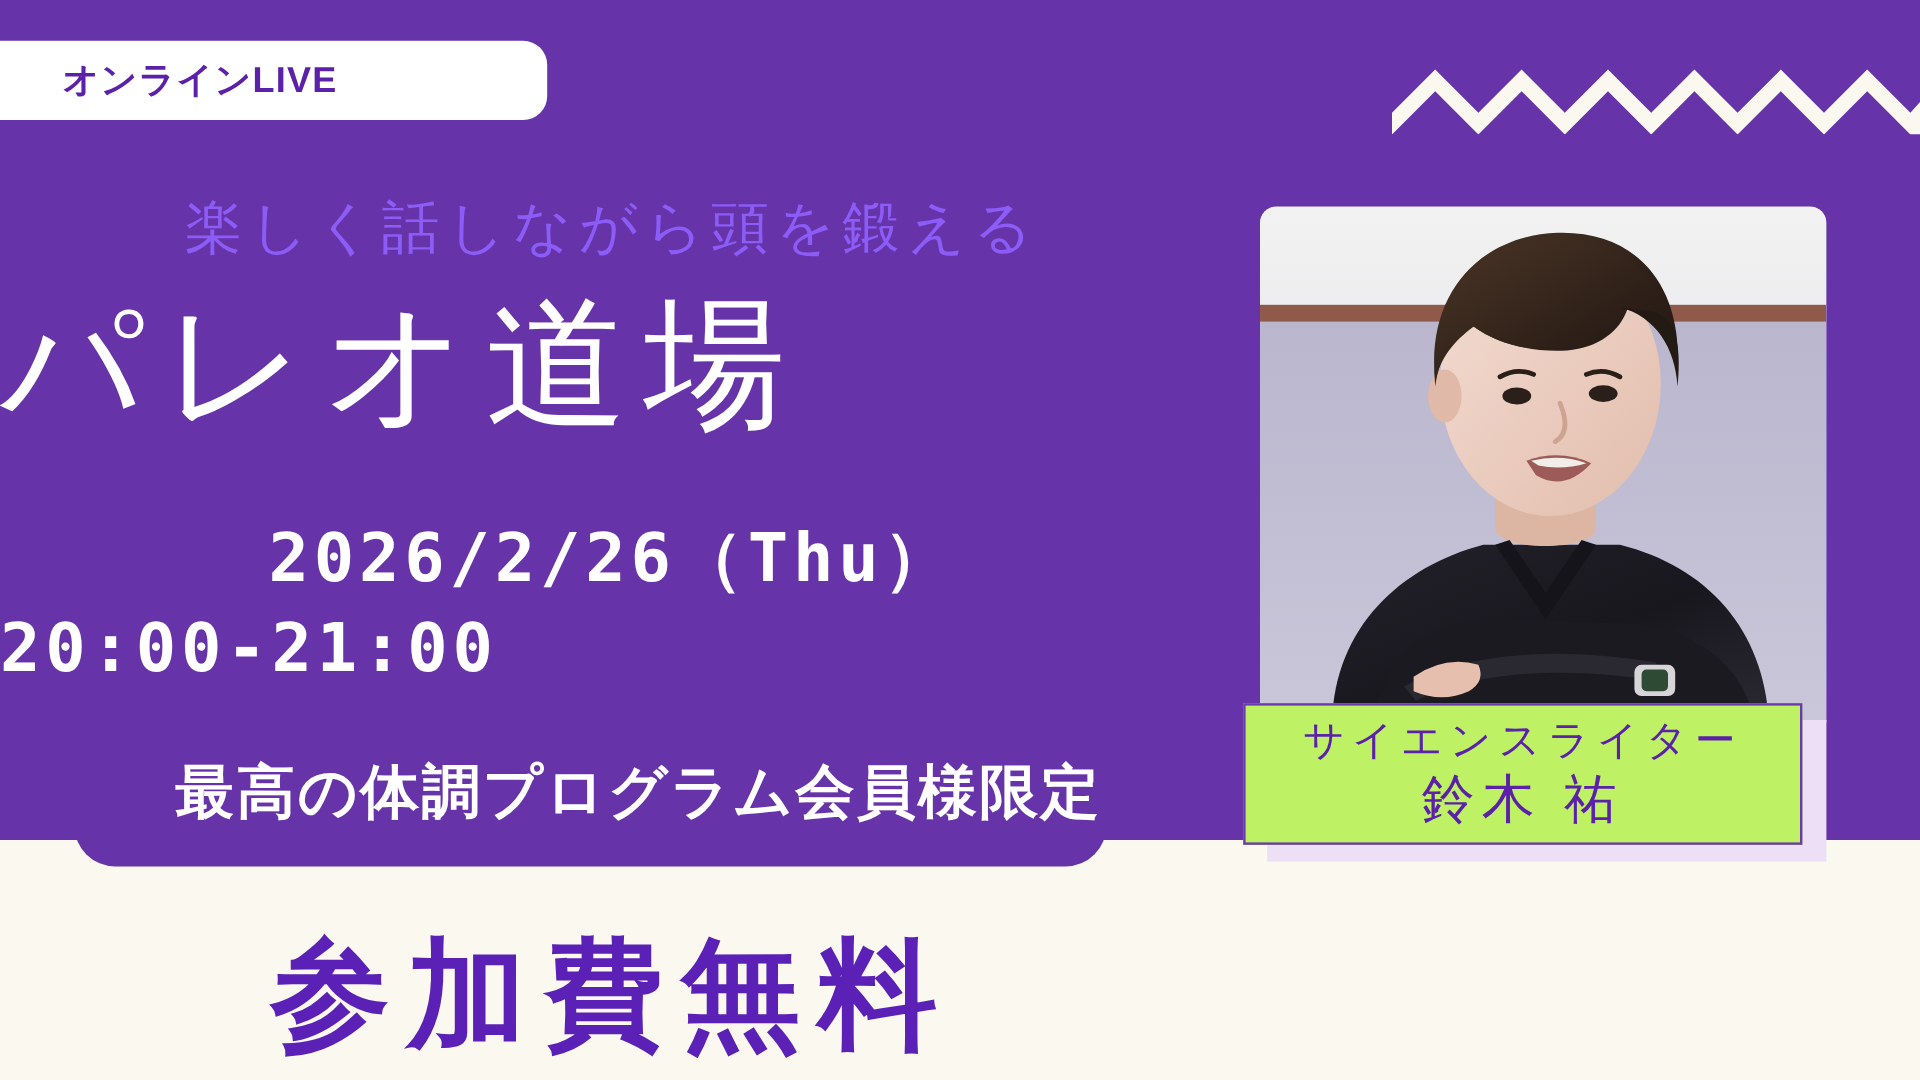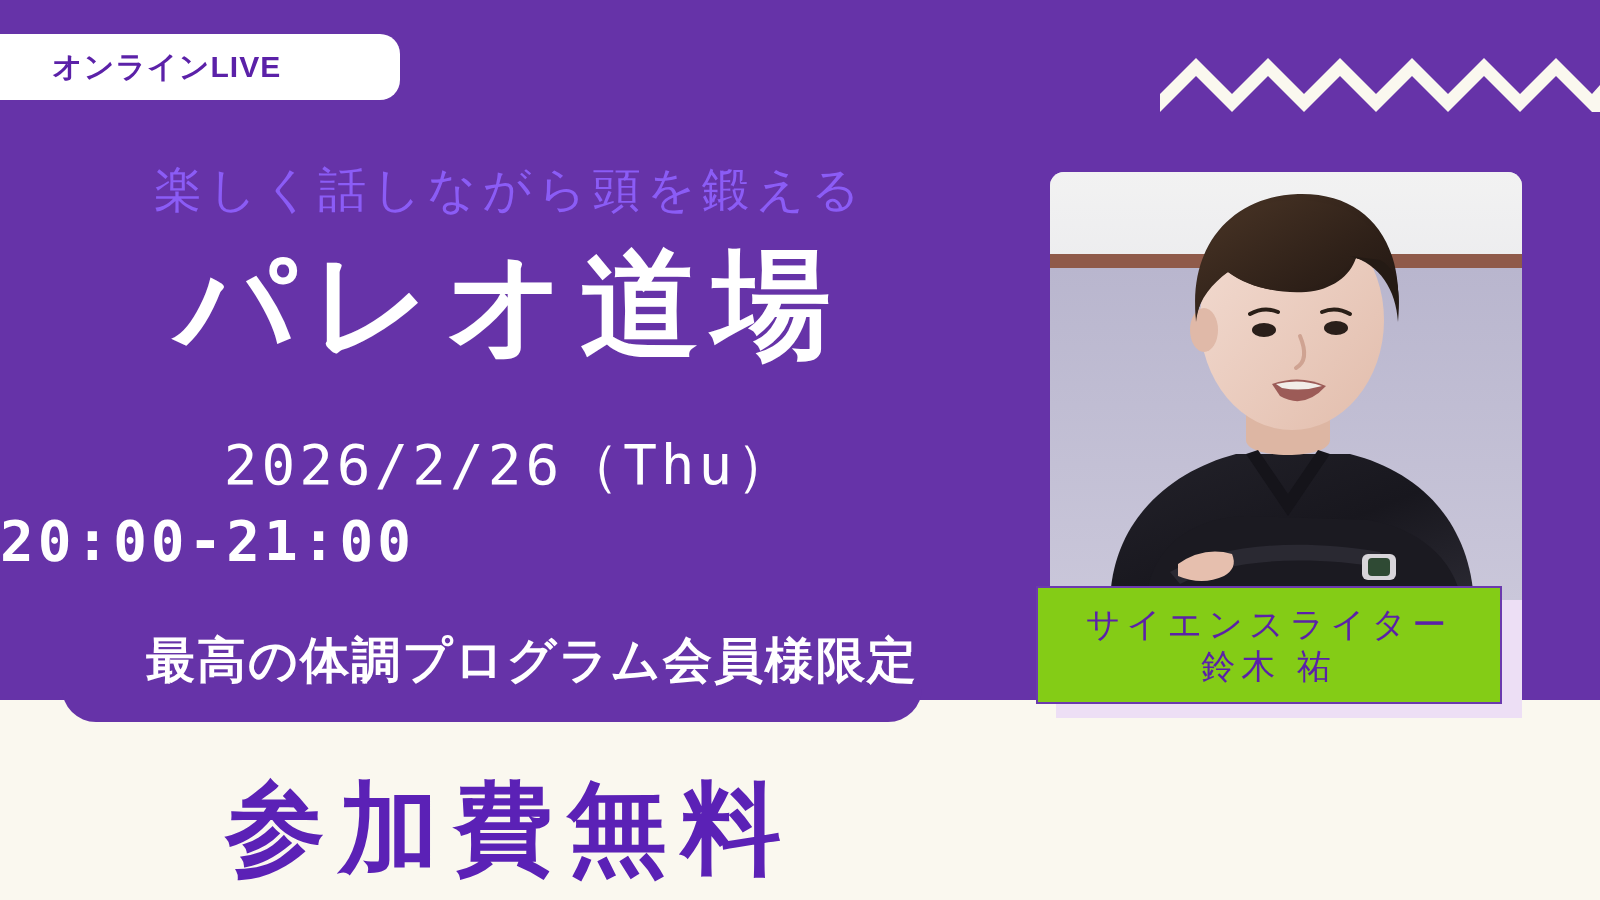--- a/index.html
+++ b/index.html
@@ -23,47 +23,47 @@
   .purple-right-block{
     position:absolute;left:1036px;top:0;width:564px;height:700px;
     background:#6633A8;
   }
 
   
   .zigzag{position:absolute;left:1160px;top:50px;width:440px;height:62px;}
 
   
   .badge{
-    position:absolute;left:0;top:34px;width:400px;height:66px;
+    position:absolute;left:0;top:34px;width:456px;height:66px;
     background:#FFFFFF;
     border-top-right-radius:20px;border-bottom-right-radius:20px;
     display:flex;align-items:center;
   }
   .badge-label{
     margin-left:52px;
     color:#5B21A8;font-weight:bold;font-size:30px;letter-spacing:1px;
     white-space:nowrap;
   }
 
   
   .left-col{position:absolute;left:0;top:0;width:1020px;height:700px;}
 
   .kicker{
     position:absolute;left:0;top:158px;width:1020px;text-align:center;
     color:#8b5cf6;font-size:48px;letter-spacing:6px;white-space:nowrap;
   }
   .title{
-    position:absolute;left:0;top:238px;width:1020px;text-align:center;
-    color:#FFFFFF;font-weight:bold;font-size:118px;letter-spacing:14px;
+    position:absolute;left:0;top:238px;width:1020px;
+    color:#FFFFFF;font-weight:normal;font-size:118px;letter-spacing:14px;
     white-space:nowrap;line-height:1.12;
   }
   .date{
     position:absolute;left:0;top:428px;width:1020px;text-align:center;
     color:#FFFFFF;font-size:56px;letter-spacing:4px;white-space:nowrap;
-    font-family:"DejaVu Sans Mono","Liberation Mono",monospace;font-weight:normal;
+    font-family:"DejaVu Sans Mono","Liberation Mono",monospace;font-weight:bold;
   }
   .time{
     position:absolute;left:0;top:508px;width:1020px;text-align:left;
     color:#FFFFFF;font-size:56px;letter-spacing:4px;white-space:nowrap;
     font-family:"DejaVu Sans Mono","Liberation Mono",monospace;font-weight:bold;
   }
   .members{
     position:absolute;left:0;top:628px;width:1020px;text-align:center;
     color:#FFFFFF;font-weight:bold;font-size:49px;letter-spacing:2px;white-space:nowrap;margin-left:22px;
   }
@@ -81,29 +81,29 @@
   }
   .photo-svg{display:block;width:472px;height:430px;}
 
   
   .speaker-shadow{
     position:absolute;left:1056px;top:600px;width:466px;height:118px;
     background:#EDDFF5;
   }
   .speaker-card{
     position:absolute;left:1036px;top:586px;width:466px;height:118px;
-    background:#84cc16;border:2px solid #6B3AAE;
+    background:#bef264;border:2px solid #6B3AAE;
     display:flex;flex-direction:column;align-items:center;justify-content:center;
     box-sizing:border-box;
   }
   .speaker-role{
     color:#5B21A8;font-size:34px;letter-spacing:6px;white-space:nowrap;line-height:1.25;
   }
   .speaker-name{
-    color:#5B21A8;font-size:34px;letter-spacing:6px;white-space:nowrap;line-height:1.25;
+    color:#5B21A8;font-size:44px;letter-spacing:6px;white-space:nowrap;line-height:1.25;
   }
 </style>
 </head>
 <body>
 
 <div id="poster">
 
   <div class="purple-band"></div>
   <div class="purple-right-block"></div>
   <div class="purple-tab"></div>

